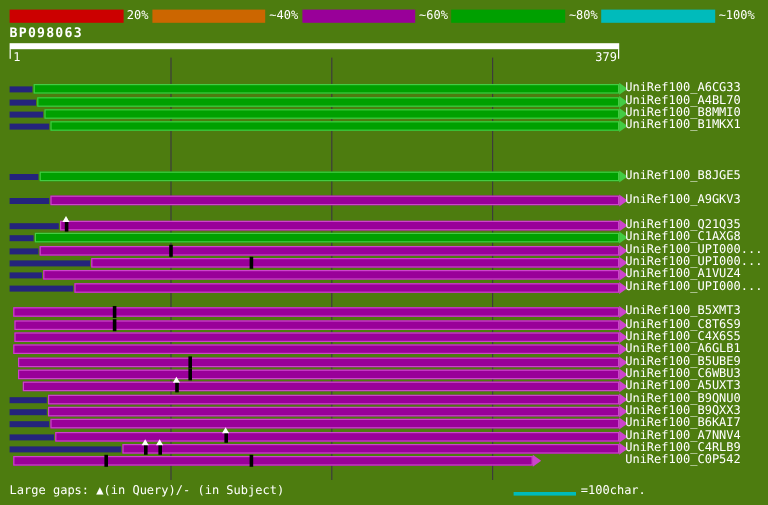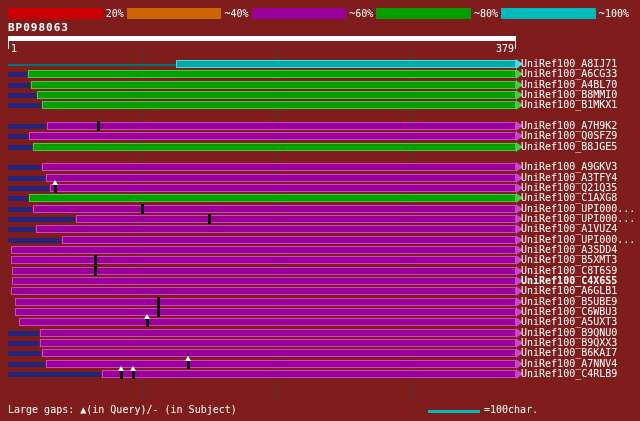--- a/index.html
+++ b/index.html
@@ -1,16 +1,16 @@
 <!DOCTYPE html>
 <html><head>
 <meta charset="utf-8">
 <style>
   html,body{margin:0;padding:0;background:#000;}
-  #screen{position:relative;width:640px;height:421px;background:#7f1d1d;overflow:hidden;
+  #screen{position:relative;width:640px;height:421px;background:#4d7c0f;overflow:hidden;
           font-family:"DejaVu Sans Mono","Liberation Mono",monospace;}
   .scalebar{position:absolute;left:8px;top:8px;width:624px;height:11px;display:flex;align-items:stretch;}
   .scale-block{flex:1 1 0;height:11px;min-width:0;}
   .scale-text{flex:0 0 auto;padding:0 3px;font-size:10px;line-height:11px;color:#fff;white-space:nowrap;}
   .title{position:absolute;left:8px;top:22px;font-size:11px;line-height:12px;font-weight:bold;color:#fff;letter-spacing:1px;}
   .rulerbar{position:absolute;left:8px;top:36px;width:508px;height:5px;background:#fff;}
   .rtick{position:absolute;top:41px;width:1px;height:8px;background:#fff;}
   .ruler-start{position:absolute;left:11px;top:43px;font-size:10px;color:#fff;}
   .ruler-end{position:absolute;left:496px;top:43px;font-size:10px;color:#fff;}
   .gridline{position:absolute;top:48px;height:352px;width:1px;}
@@ -50,26 +50,20 @@
   <div class="rtick" style="left:515px"></div>
   <div class="ruler-start">1</div>
   <div class="ruler-end">379</div>
 
   <div>
       <div class="gridline" style="left: 142.037px; background: rgb(60, 60, 60);"></div>
       <div class="gridline" style="left: 276.074px; background: rgb(60, 60, 60);"></div>
       <div class="gridline" style="left: 410.111px; background: rgb(60, 60, 60);"></div>
     </div>
   <div class="rows">
-      <div class="arow" style="top: 0px;">
-        <div class="thinline" style="left: 8px; width: 167.546px; background: rgb(0, 119, 119);"></div>
-        <div class="bar" style="left: 175.546px; width: 340.454px; background: rgb(0, 170, 170); border-color: rgb(68, 221, 221);"></div>
-        <div class="arrow" style="left: 516px; border-left-color: rgb(68, 221, 221);"></div>
-        <div class="hitlabel">UniRef100_A8IJ71</div>
-      </div>
       <div class="arow" style="top: 10.33px;">
         <div class="lead" style="left: 8px; width: 19.1055px; background: rgb(36, 36, 124);"></div>
         <div class="bar" style="left: 28.1055px; width: 487.894px; background: rgb(0, 160, 0); border-color: rgb(68, 204, 68);"></div>
         <div class="arrow" style="left: 516px; border-left-color: rgb(68, 204, 68);"></div>
         <div class="hitlabel">UniRef100_A6CG33</div>
       </div>
       <div class="arow" style="top: 20.66px;">
         <div class="lead" style="left: 8px; width: 21.7863px; background: rgb(36, 36, 124);"></div>
         <div class="bar" style="left: 30.7863px; width: 485.214px; background: rgb(0, 160, 0); border-color: rgb(68, 204, 68);"></div>
         <div class="arrow" style="left: 516px; border-left-color: rgb(68, 204, 68);"></div>
@@ -80,51 +74,32 @@
         <div class="bar" style="left: 37.4881px; width: 478.512px; background: rgb(0, 160, 0); border-color: rgb(68, 204, 68);"></div>
         <div class="arrow" style="left: 516px; border-left-color: rgb(68, 204, 68);"></div>
         <div class="hitlabel">UniRef100_B8MMI0</div>
       </div>
       <div class="arow" style="top: 41.32px;">
         <div class="lead" style="left: 8px; width: 32.5092px; background: rgb(36, 36, 124);"></div>
         <div class="bar" style="left: 41.5092px; width: 474.491px; background: rgb(0, 160, 0); border-color: rgb(68, 204, 68);"></div>
         <div class="arrow" style="left: 516px; border-left-color: rgb(68, 204, 68);"></div>
         <div class="hitlabel">UniRef100_B1MKX1</div>
       </div>
-      <div class="arow" style="top: 61.98px;">
-        <div class="lead" style="left: 8px; width: 37.8707px; background: rgb(36, 36, 124);"></div>
-        <div class="bar" style="left: 46.8707px; width: 469.129px; background: rgb(153, 0, 153); border-color: rgb(204, 68, 204);"></div>
-        <div class="arrow" style="left: 516px; border-left-color: rgb(204, 68, 204);"></div>
-        <div class="gapbreak" style="left: 96.8047px;"></div>
-        <div class="hitlabel">UniRef100_A7H9K2</div>
-      </div>
-      <div class="arow" style="top: 72.31px;">
-        <div class="lead" style="left: 8px; width: 20.4459px; background: rgb(36, 36, 124);"></div>
-        <div class="bar" style="left: 29.4459px; width: 486.554px; background: rgb(153, 0, 153); border-color: rgb(204, 68, 204);"></div>
-        <div class="arrow" style="left: 516px; border-left-color: rgb(204, 68, 204);"></div>
-        <div class="hitlabel">UniRef100_Q0SFZ9</div>
-      </div>
       <div class="arow" style="top: 82.64px;">
         <div class="lead" style="left: 8px; width: 24.467px; background: rgb(36, 36, 124);"></div>
         <div class="bar" style="left: 33.467px; width: 482.533px; background: rgb(0, 160, 0); border-color: rgb(68, 204, 68);"></div>
         <div class="arrow" style="left: 516px; border-left-color: rgb(68, 204, 68);"></div>
         <div class="hitlabel">UniRef100_B8JGE5</div>
       </div>
       <div class="arow" style="top: 103.3px;">
         <div class="lead" style="left: 8px; width: 32.5092px; background: rgb(36, 36, 124);"></div>
         <div class="bar" style="left: 41.5092px; width: 474.491px; background: rgb(153, 0, 153); border-color: rgb(204, 68, 204);"></div>
         <div class="arrow" style="left: 516px; border-left-color: rgb(204, 68, 204);"></div>
         <div class="hitlabel">UniRef100_A9GKV3</div>
       </div>
-      <div class="arow" style="top: 113.63px;">
-        <div class="lead" style="left: 8px; width: 36.5303px; background: rgb(36, 36, 124);"></div>
-        <div class="bar" style="left: 45.5303px; width: 470.47px; background: rgb(153, 0, 153); border-color: rgb(204, 68, 204);"></div>
-        <div class="arrow" style="left: 516px; border-left-color: rgb(204, 68, 204);"></div>
-        <div class="hitlabel">UniRef100_A3TFY4</div>
-      </div>
       <div class="arow" style="top: 123.96px;">
         <div class="lead" style="left: 8px; width: 40.5515px; background: rgb(36, 36, 124);"></div>
         <div class="bar" style="left: 49.5515px; width: 466.449px; background: rgb(153, 0, 153); border-color: rgb(204, 68, 204);"></div>
         <div class="arrow" style="left: 516px; border-left-color: rgb(204, 68, 204);"></div>
         <div class="gapbreak" style="left: 53.9129px;"></div>
         <div class="gaptri" style="left: 51.9129px; border-bottom-color: rgb(255, 255, 255);"></div>
         <div class="hitlabel">UniRef100_Q21Q35</div>
       </div>
       <div class="arow" style="top: 134.29px; padding-left: 44px;">
         <div class="lead" style="left: 8px; width: 20.4459px; background: rgb(36, 36, 124);"></div>
@@ -151,38 +126,33 @@
         <div class="bar" style="left: 36.1478px; width: 479.852px; background: rgb(153, 0, 153); border-color: rgb(204, 68, 204);"></div>
         <div class="arrow" style="left: 516px; border-left-color: rgb(204, 68, 204);"></div>
         <div class="hitlabel">UniRef100_A1VUZ4</div>
       </div>
       <div class="arow" style="top: 175.61px;">
         <div class="lead" style="left: 8px; width: 52.6148px; background: rgb(36, 36, 124);"></div>
         <div class="bar" style="left: 61.6148px; width: 454.385px; background: rgb(153, 0, 153); border-color: rgb(204, 68, 204);"></div>
         <div class="arrow" style="left: 516px; border-left-color: rgb(204, 68, 204);"></div>
         <div class="hitlabel">UniRef100_UPI000...</div>
       </div>
-      <div class="arow" style="top: 185.94px;">
-        <div class="bar" style="left: 10.6807px; width: 505.319px; background: rgb(153, 0, 153); border-color: rgb(204, 68, 204);"></div>
-        <div class="arrow" style="left: 516px; border-left-color: rgb(204, 68, 204);"></div>
-        <div class="hitlabel">UniRef100_A3SDD4</div>
-      </div>
       <div class="arow" style="top: 196.27px;">
         <div class="bar" style="left: 10.6807px; width: 505.319px; background: rgb(153, 0, 153); border-color: rgb(204, 68, 204);"></div>
         <div class="arrow" style="left: 516px; border-left-color: rgb(204, 68, 204);"></div>
         <div class="gapbreak" style="left: 94.124px;"></div>
         <div class="hitlabel">UniRef100_B5XMT3</div>
       </div>
       <div class="arow" style="top: 206.6px;">
         <div class="bar" style="left: 12.0211px; width: 503.979px; background: rgb(153, 0, 153); border-color: rgb(204, 68, 204);"></div>
         <div class="arrow" style="left: 516px; border-left-color: rgb(204, 68, 204);"></div>
         <div class="gapbreak" style="left: 94.124px;"></div>
         <div class="hitlabel">UniRef100_C8T6S9</div>
       </div>
-      <div class="arow" style="top: 216.93px; font-weight: bold;">
+      <div class="arow" style="top: 216.93px;">
         <div class="bar" style="left: 12.0211px; width: 503.979px; background: rgb(153, 0, 153); border-color: rgb(204, 68, 204);"></div>
         <div class="arrow" style="left: 516px; border-left-color: rgb(204, 68, 204);"></div>
         <div class="hitlabel">UniRef100_C4X6S5</div>
       </div>
       <div class="arow" style="top: 227.26px;">
         <div class="bar" style="left: 10.6807px; width: 505.319px; background: rgb(153, 0, 153); border-color: rgb(204, 68, 204);"></div>
         <div class="arrow" style="left: 516px; border-left-color: rgb(204, 68, 204);"></div>
         <div class="hitlabel">UniRef100_A6GLB1</div>
       </div>
       <div class="arow" style="top: 237.59px;">
@@ -233,18 +203,25 @@
       <div class="arow" style="top: 309.9px;">
         <div class="lead" style="left: 8px; width: 92.8259px; background: rgb(36, 36, 124);"></div>
         <div class="bar" style="left: 101.826px; width: 414.174px; background: rgb(153, 0, 153); border-color: rgb(204, 68, 204);"></div>
         <div class="arrow" style="left: 516px; border-left-color: rgb(204, 68, 204);"></div>
         <div class="gapbreak" style="left: 119.591px;"></div>
         <div class="gapbreak" style="left: 131.654px;"></div>
         <div class="gaptri" style="left: 117.591px; border-bottom-color: rgb(255, 255, 255);"></div>
         <div class="gaptri" style="left: 129.654px; border-bottom-color: rgb(255, 255, 255);"></div>
         <div class="hitlabel">UniRef100_C4RLB9</div>
       </div>
+      <div class="arow" style="top: 320.23px;">
+        <div class="bar" style="left: 10.6807px; width: 432.939px; background: rgb(153, 0, 153); border-color: rgb(204, 68, 204);"></div>
+        <div class="arrow" style="left: 443.62px; border-left-color: rgb(204, 68, 204);"></div>
+        <div class="gapbreak" style="left: 87.4222px;"></div>
+        <div class="gapbreak" style="left: 208.055px;"></div>
+        <div class="hitlabel">UniRef100_C0P542</div>
+      </div>
     </div>
 
   <div class="legend-gaps">Large gaps: ▲(in Query)/- (in Subject)</div>
   <div class="legend-scale-line" style="background: rgb(0, 187, 187);"></div>
   <div class="legend-scale-text">=100char.</div>
 </div>
 
 </body></html>

